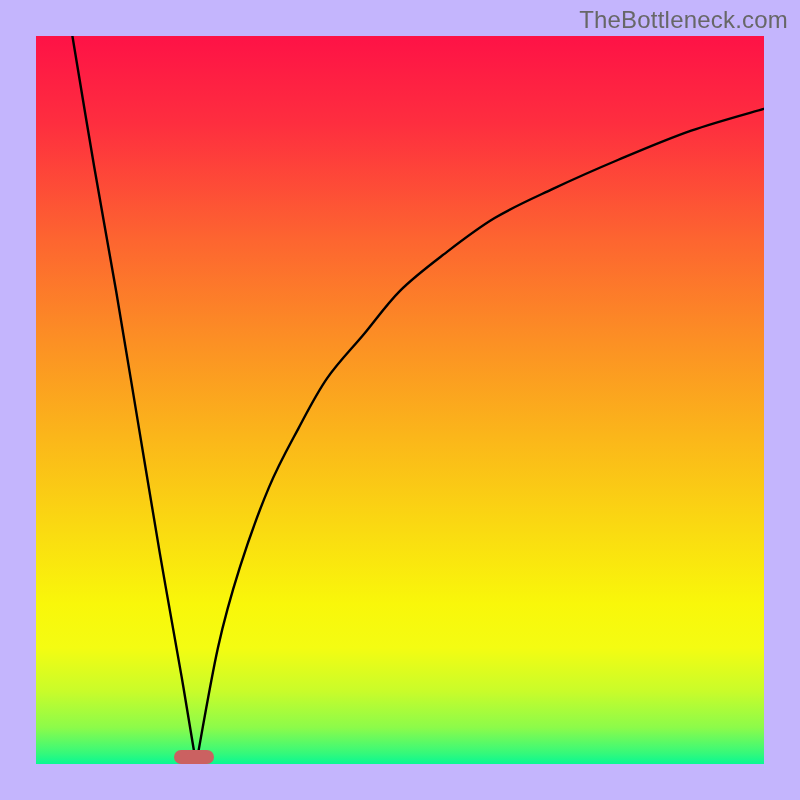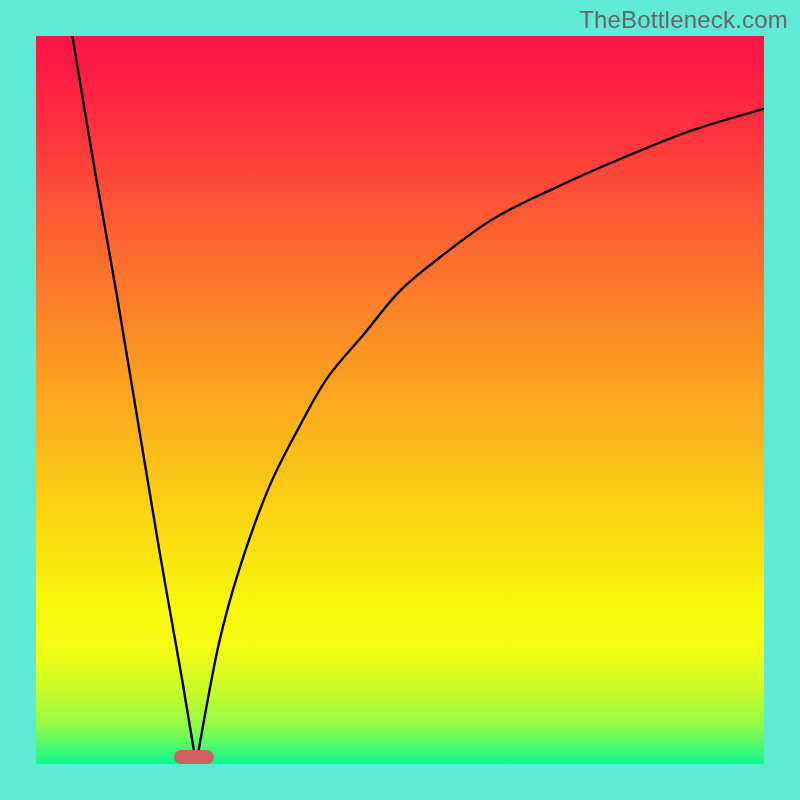--- a/index.html
+++ b/index.html
@@ -8,21 +8,21 @@
     width: 800px;
     height: 800px;
     background: #000;
     overflow: hidden;
     font-family: Arial, Helvetica, sans-serif;
   }
   .frame {
     position: relative;
     width: 800px;
     height: 800px;
-    background: #5eead4;
+    background: #c4b5fd;
   }
   .plot-area {
     position: absolute;
     left: 36px;
     top: 36px;
     width: 728px;
     height: 728px;
     overflow: hidden;
   }
   .gradient {

